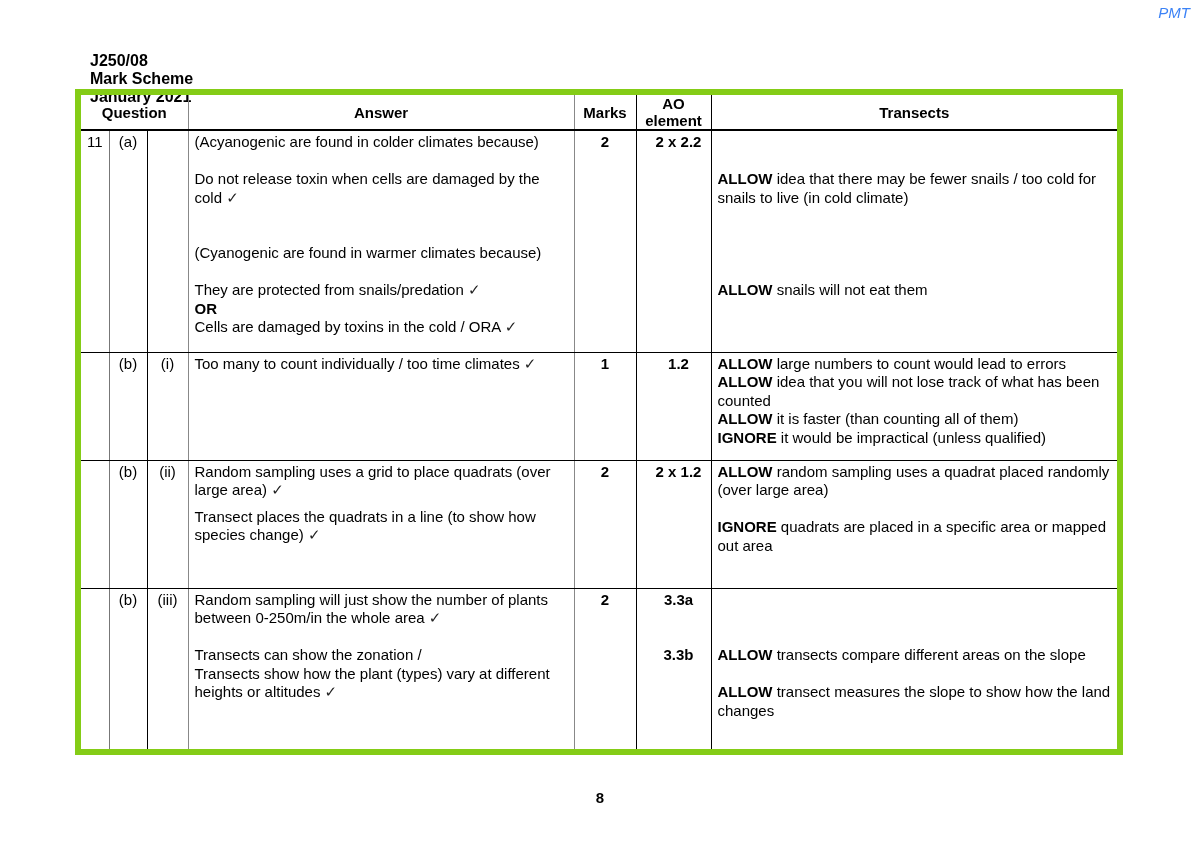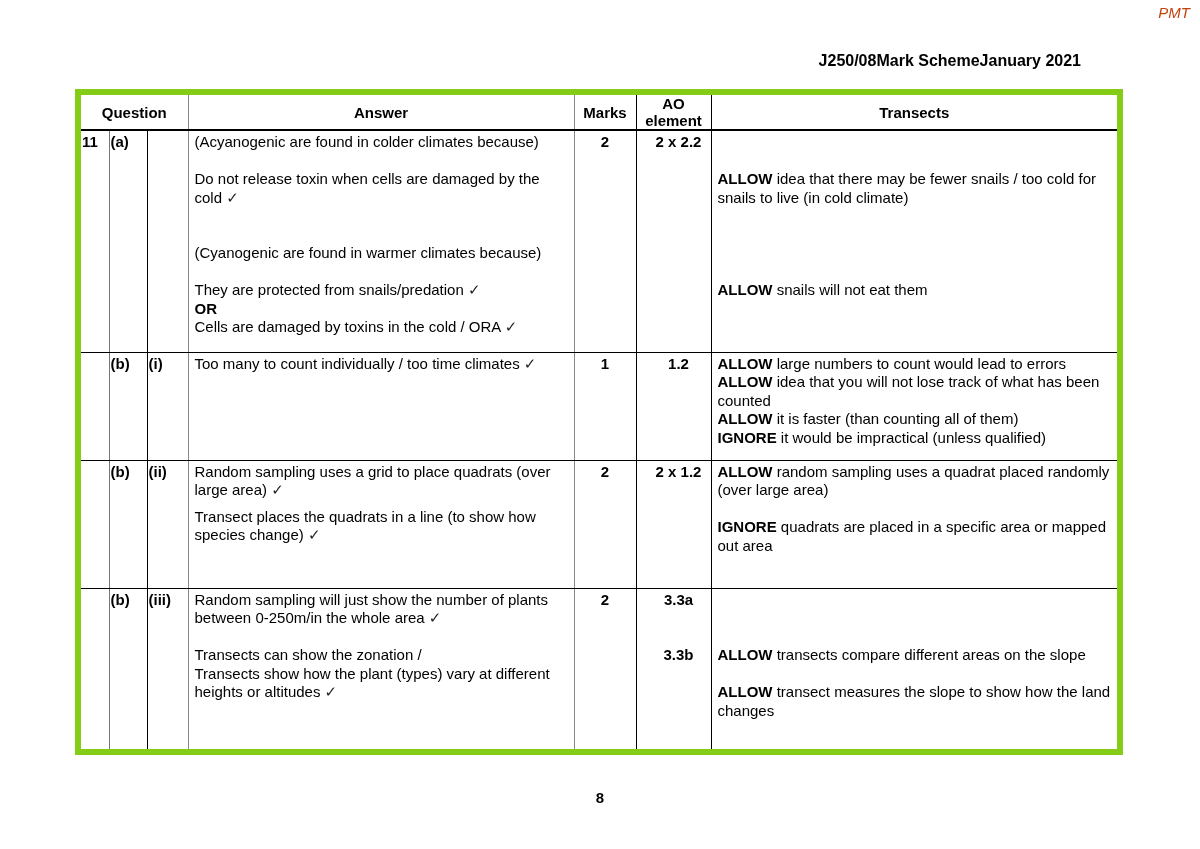--- a/index.html
+++ b/index.html
@@ -6,26 +6,26 @@
   .page{
     position:relative;
     width:1200px;height:849px;
     background:#ffffff;
     font-family:"Liberation Sans",sans-serif;
     color:#000;
     overflow:hidden;
   }
   .corner{
     position:absolute;top:4px;right:10px;
-    font-style:italic;font-size:15px;color:#c2410c;
+    font-style:italic;font-size:15px;color:#3b82f6;
   }
   .doc-header{
-    position:absolute;top:52px;left:80px;right:119px;
-    display:flex;justify-content:flex-end;align-items:baseline;
-    font-weight:bold;font-size:16px;
+    position:absolute;top:52px;left:90px;right:119px;
+    display:flex;justify-content:space-between;align-items:baseline;
+    font-weight:bold;font-size:16px;flex-direction:column;
   }
   table.ms{
     position:absolute;left:75px;top:89px;
     width:1042px;
     border-collapse:collapse;
     table-layout:fixed;
     border:6px solid #84cc16;
   }
   th{
     font-size:15px;font-weight:bold;text-align:center;vertical-align:middle;
@@ -36,21 +36,21 @@
     border:1px solid #000;
     vertical-align:top;
     font-size:15px;line-height:18.5px;
     padding:2px 6px 0 6px;
   }
   thead tr{height:36px;}
   tbody tr:nth-child(1){height:222px;}
   tbody tr:nth-child(2){height:108px;}
   tbody tr:nth-child(3){height:128px;}
   tbody tr:nth-child(4){height:164px;}
-  td.qcell{font-weight:bold;padding:2px 1px 0 1px;}
+  td.qcell{font-weight:normal;text-align:center;padding:2px 1px 0 1px;}
   td.q1{border-right-color:#777;}
   td.q3{border-right-color:#888;}
   td.ans-cell{border-left-color:#888;border-right-color:#888;}
   th.ans-h{border-left-color:#888;border-right-color:#888;}
   td.marks-cell{font-weight:bold;text-align:center;}
   td.ao-cell{font-weight:bold;text-align:center;padding-left:16px;}
   .para{margin:0;}
   .para b{font-weight:bold;}
   .check{font-weight:normal;color:#222;}
   .page-num{

